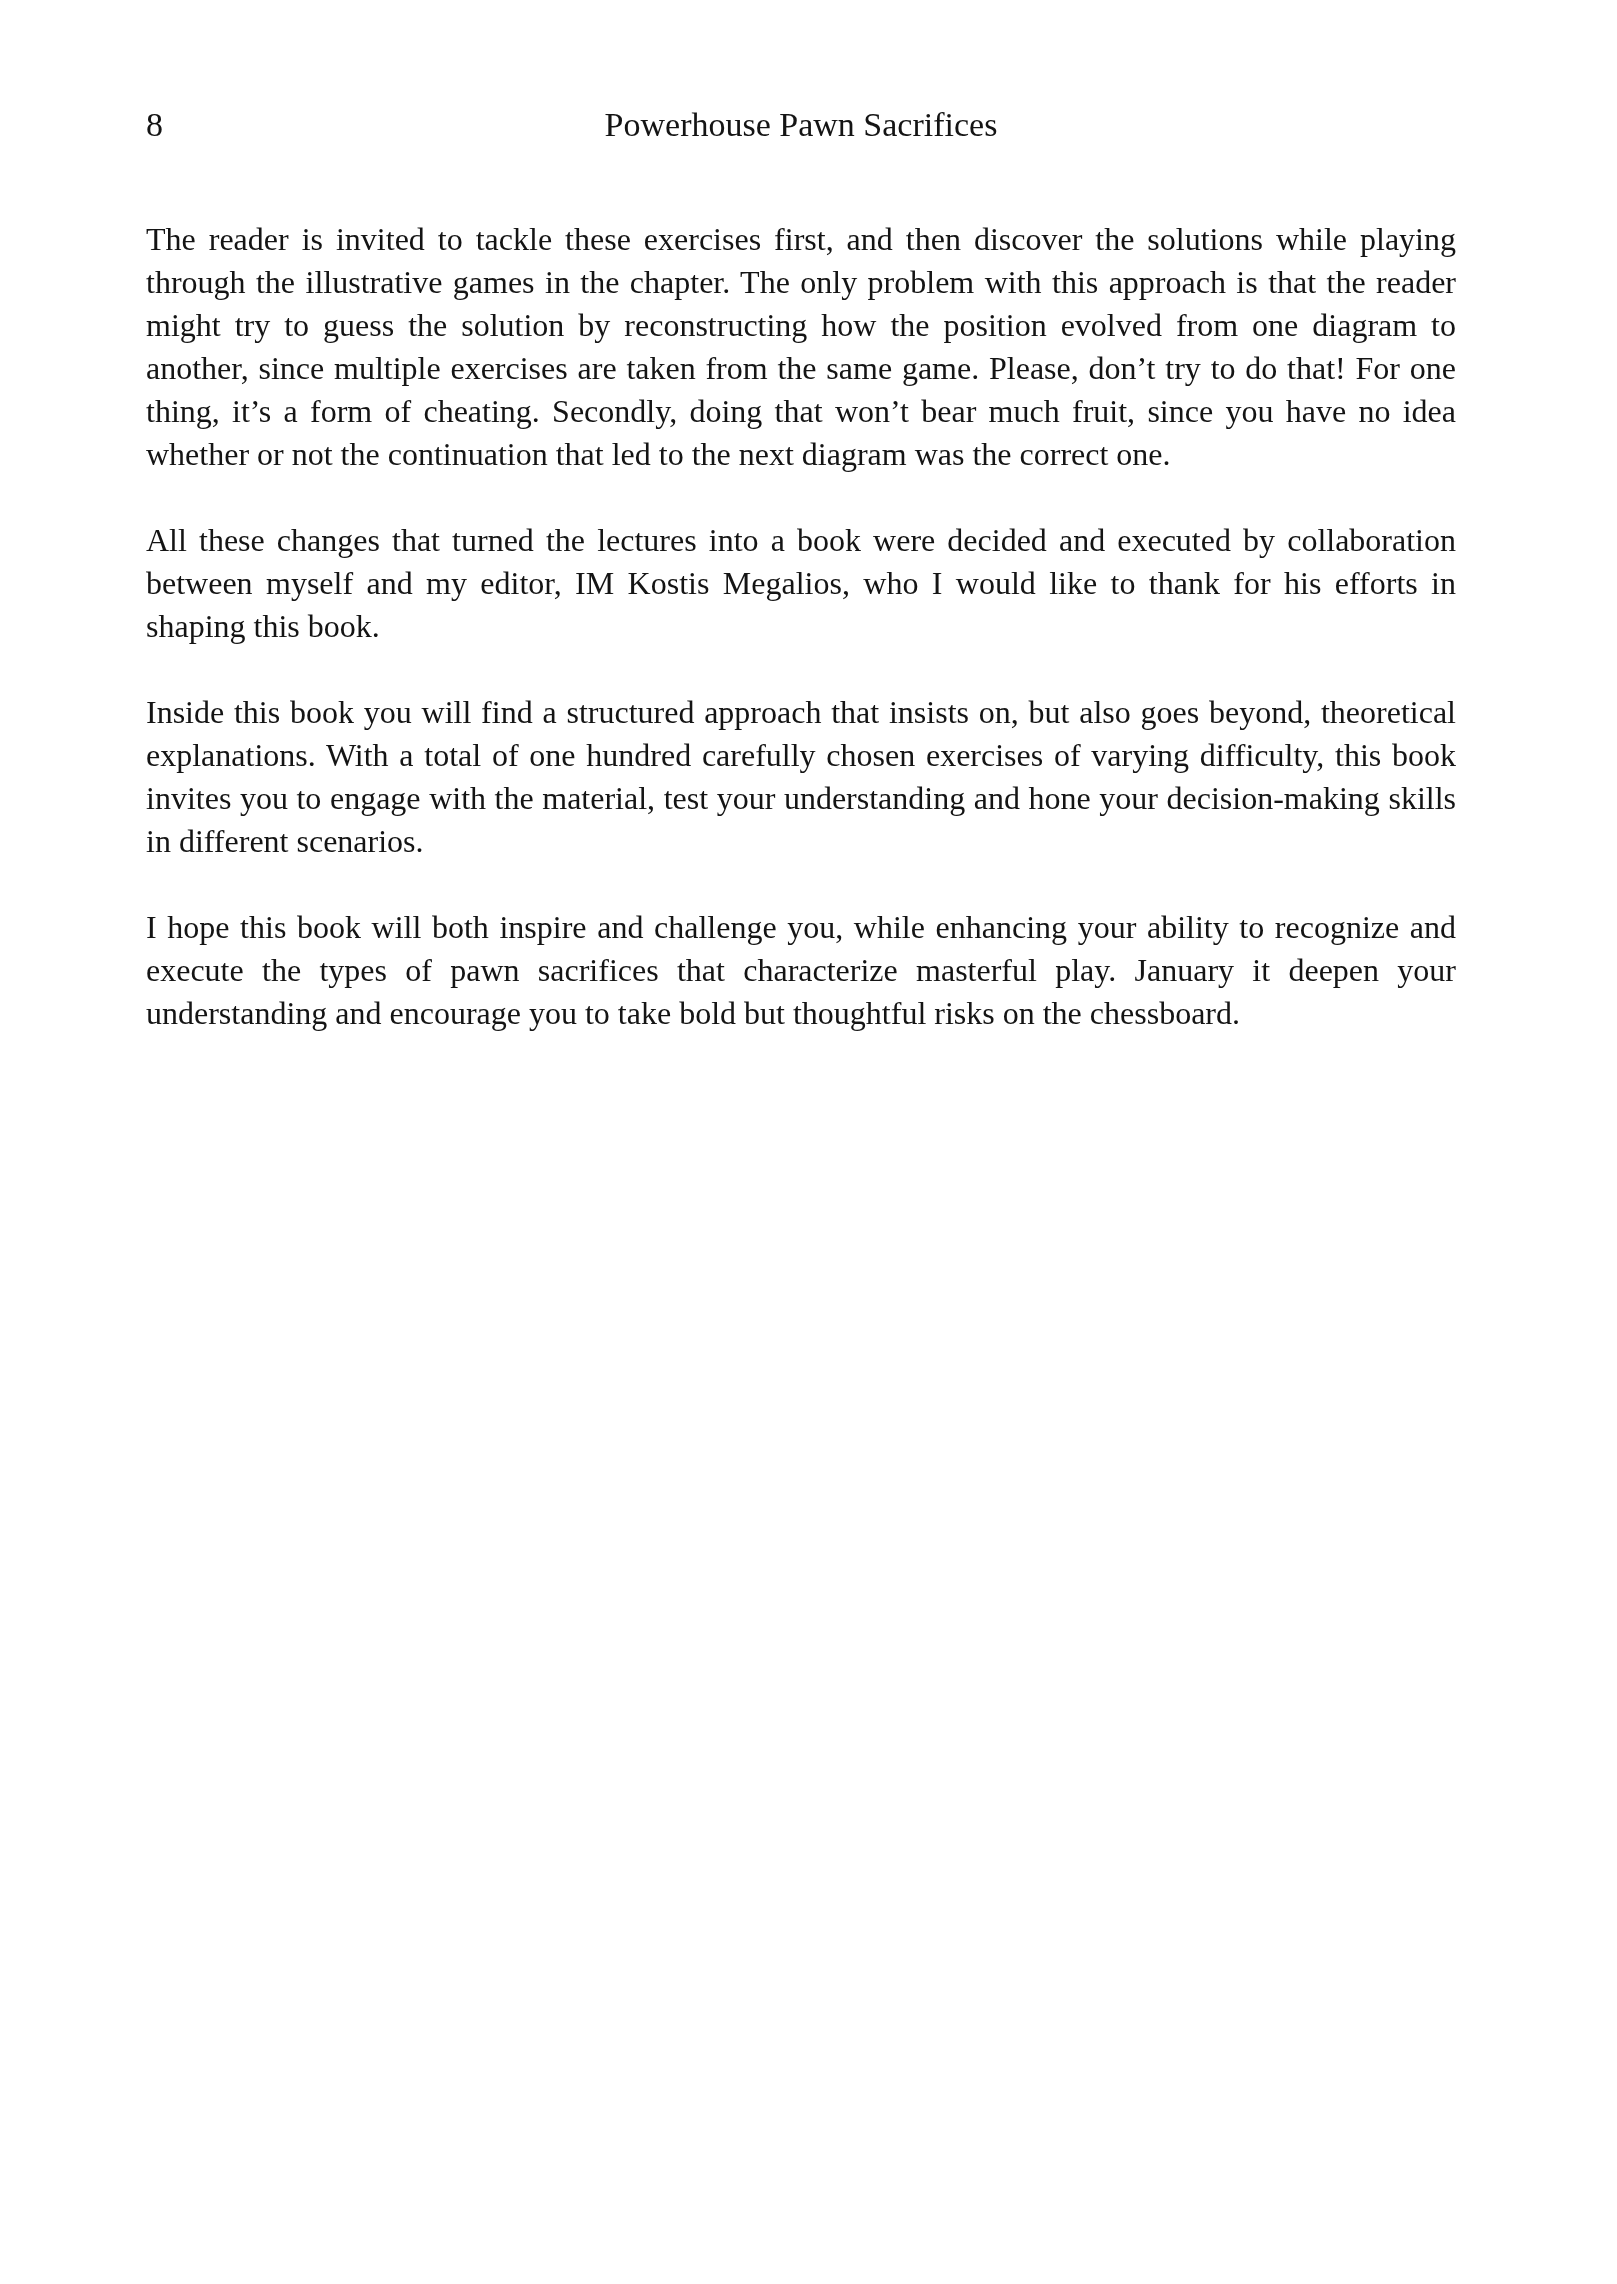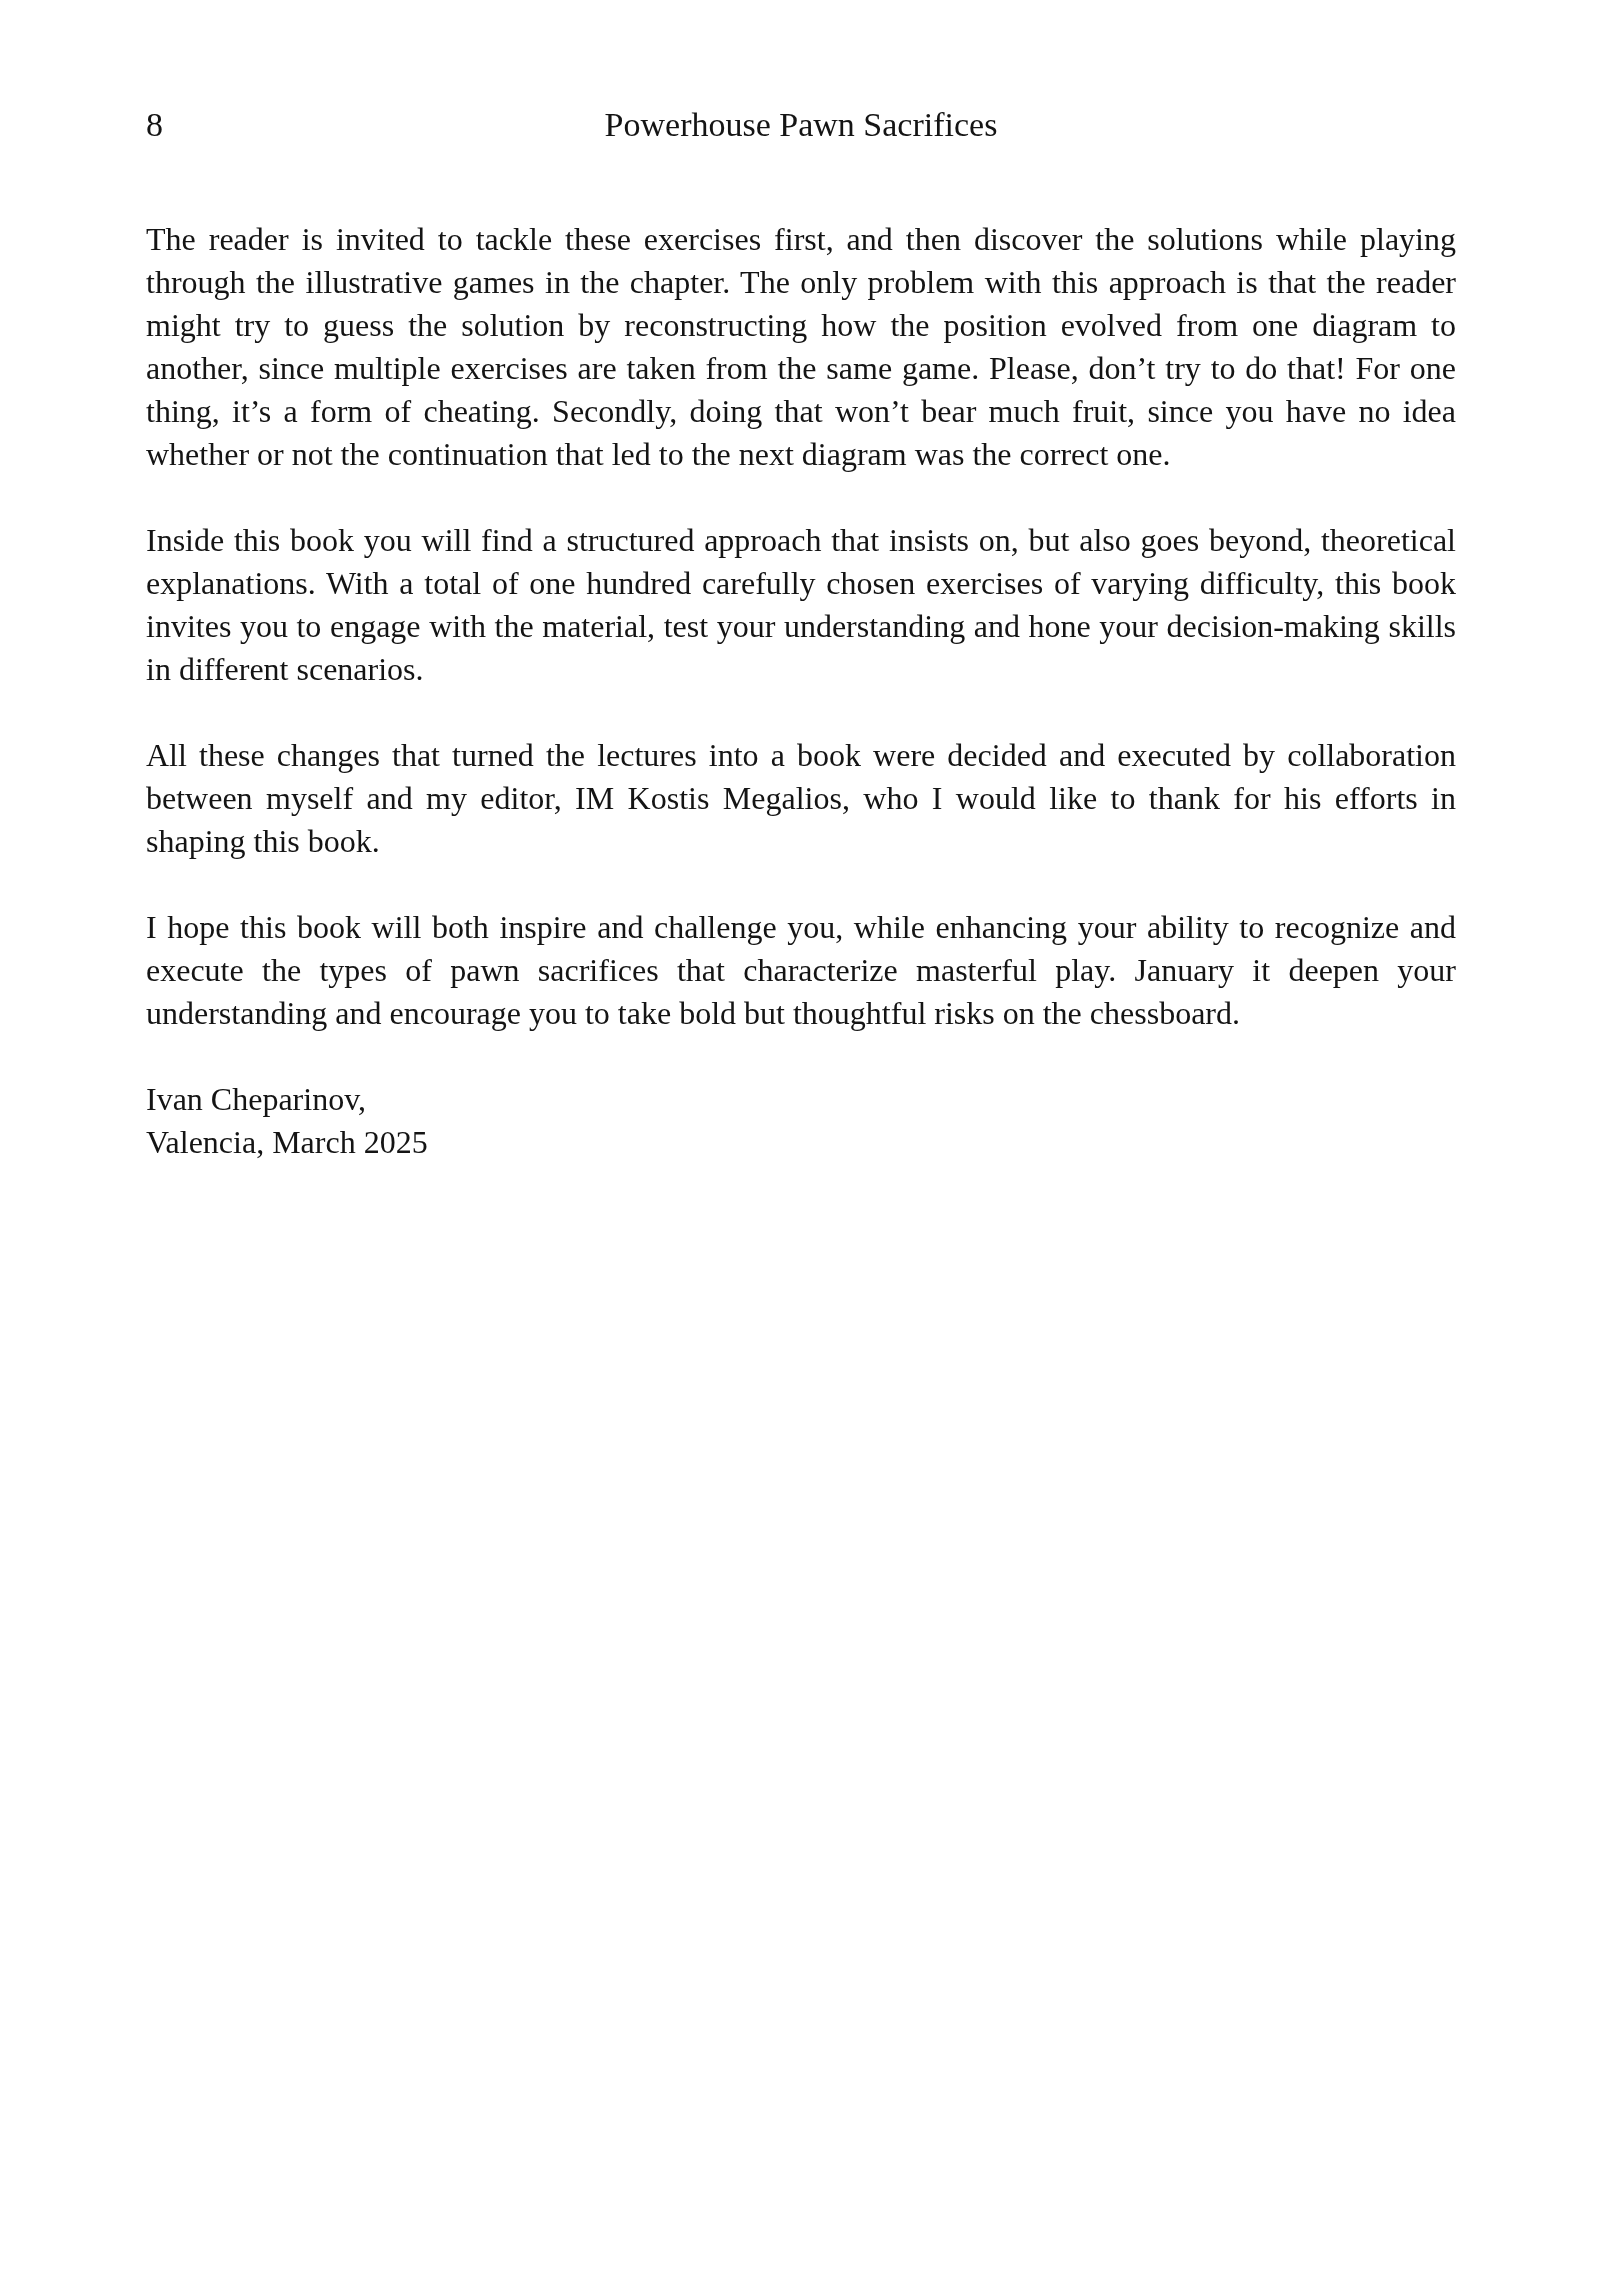--- a/index.html
+++ b/index.html
@@ -61,24 +61,20 @@
 
 <div class="page">
 
   <div class="running-header">
     <span class="page-number">8</span>
     <span class="running-title">Powerhouse Pawn Sacrifices</span>
   </div>
 
   <div class="body-text">
     <p>The reader is invited to tackle these exercises first, and then discover the solutions while playing through the illustrative games in the chapter. The only problem with this approach is that the reader might try to guess the solution by reconstructing how the position evolved from one diagram to another, since multiple exercises are taken from the same game. Please, don’t try to do that! For one thing, it’s a form of cheating. Secondly, doing that won’t bear much fruit, since you have no idea whether or not the continuation that led to the next diagram was the correct one.</p>
+    <p>All these changes that turned the lectures into a book were decided and executed by collaboration between myself and my editor, IM Kostis Megalios, who I would like to thank for his efforts in shaping this book.</p>
     <p>Inside this book you will find a structured approach that insists on, but also goes beyond, theoretical explanations. With a total of one hundred carefully chosen exercises of varying difficulty, this book invites you to engage with the material, test your understanding and hone your decision-making skills in different scenarios.</p>
-    <p>All these changes that turned the lectures into a book were decided and executed by collaboration between myself and my editor, IM Kostis Megalios, who I would like to thank for his efforts in shaping this book.</p>
     <p>I hope this book will both inspire and challenge you, while enhancing your ability to recognize and execute the types of pawn sacrifices that characterize masterful play. January it deepen your understanding and encourage you to take bold but thoughtful risks on the chessboard.</p>
 
-    <div class="signature">
-      <div>Ivan Cheparinov,</div>
-      <div>Valencia, March 2025</div>
-    </div>
   </div>
 
 </div>
 
 
 </body></html>

